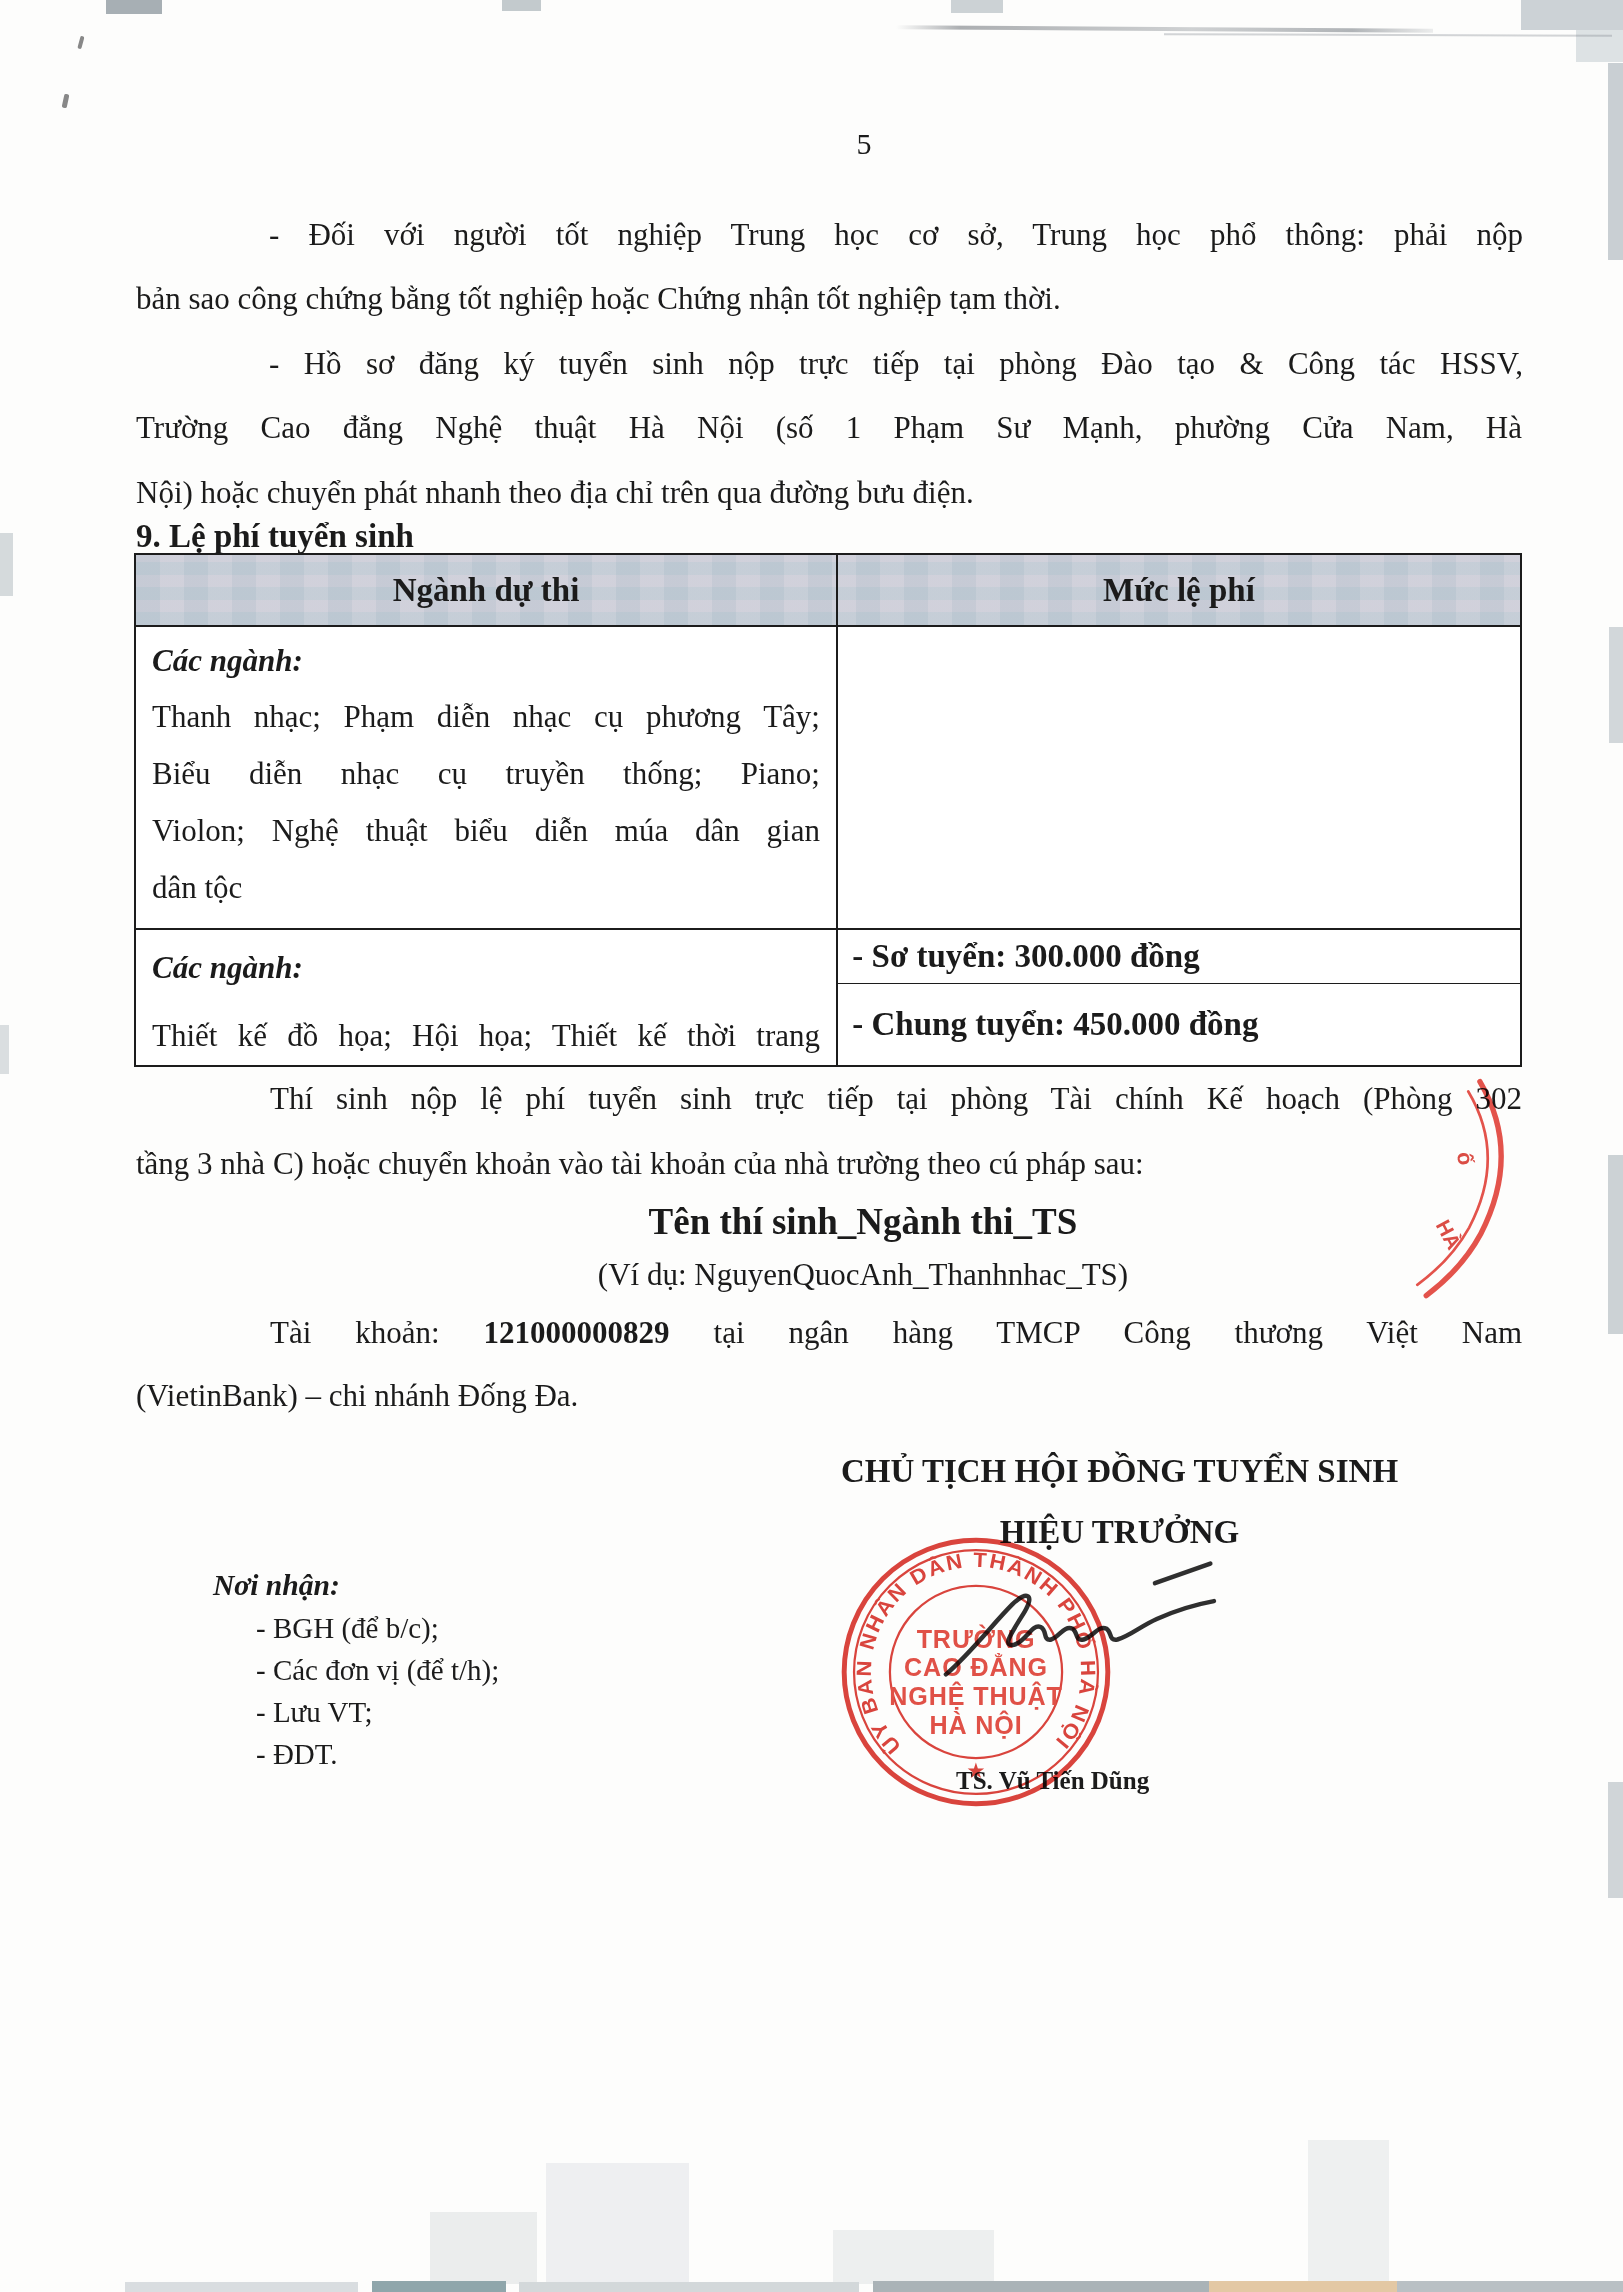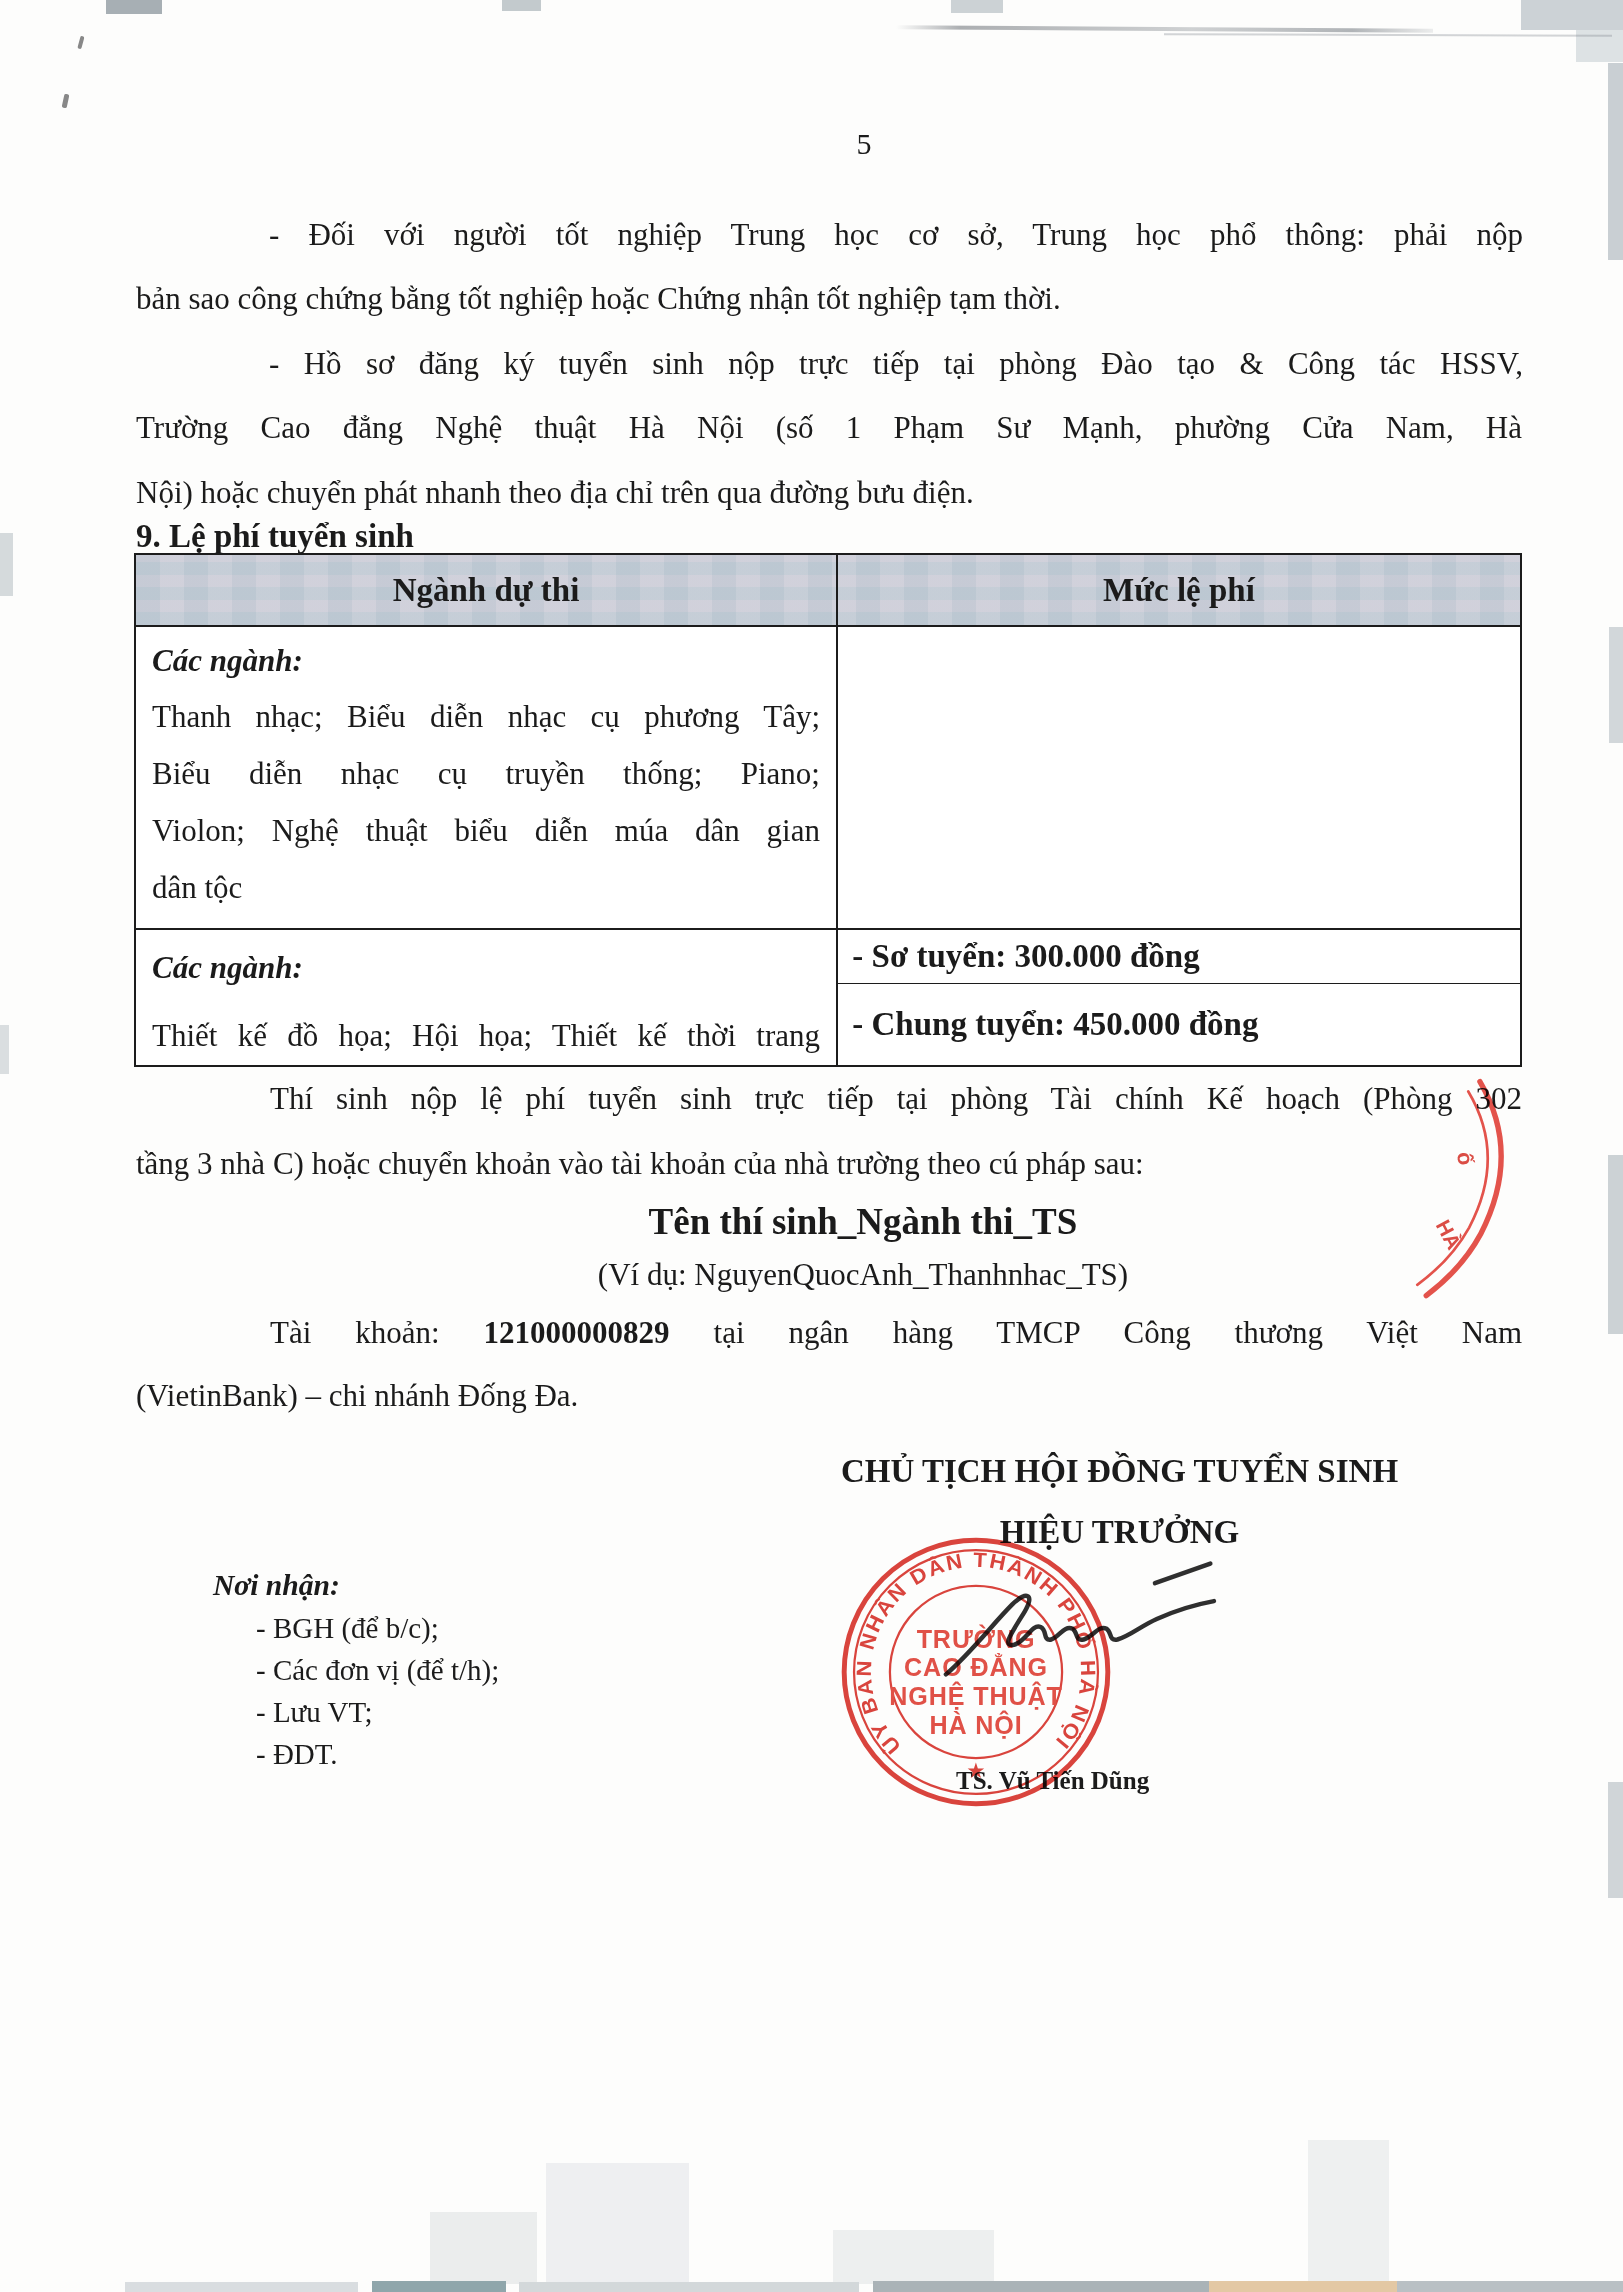--- a/index.html
+++ b/index.html
@@ -119,21 +119,21 @@
   <div class="h9">9. Lệ phí tuyển sinh</div>
 
   <div class="feetable">
     <div class="trow thead">
       <div class="thcell c1">Ngành dự thi</div>
       <div class="thcell c2">Mức lệ phí</div>
     </div>
     <div class="trow r1">
       <div class="c1 cellpad">
         <div class="glabel bi">Các ngành:</div>
-        <div class="mline">Thanh nhạc; Biểu diễn nhạc cụ phương Tây;</div>
+        <div class="mline">Thanh nhạc; Phạm diễn nhạc cụ phương Tây;</div>
         <div class="mline">Biểu diễn nhạc cụ truyền thống; Piano;</div>
         <div class="mline">Violon; Nghệ thuật biểu diễn múa dân gian</div>
         <div class="mline last">dân tộc</div>
       </div>
     </div>
     <div class="trow r2">
       <div class="c1" style="padding:10.7px 16px 0 16px;box-sizing:border-box;">
         <div class="glabel bi">Các ngành:</div>
         <div class="mline" style="margin-top:12.5px;">Thiết kế đồ họa; Hội họa; Thiết kế thời trang</div>
       </div>

